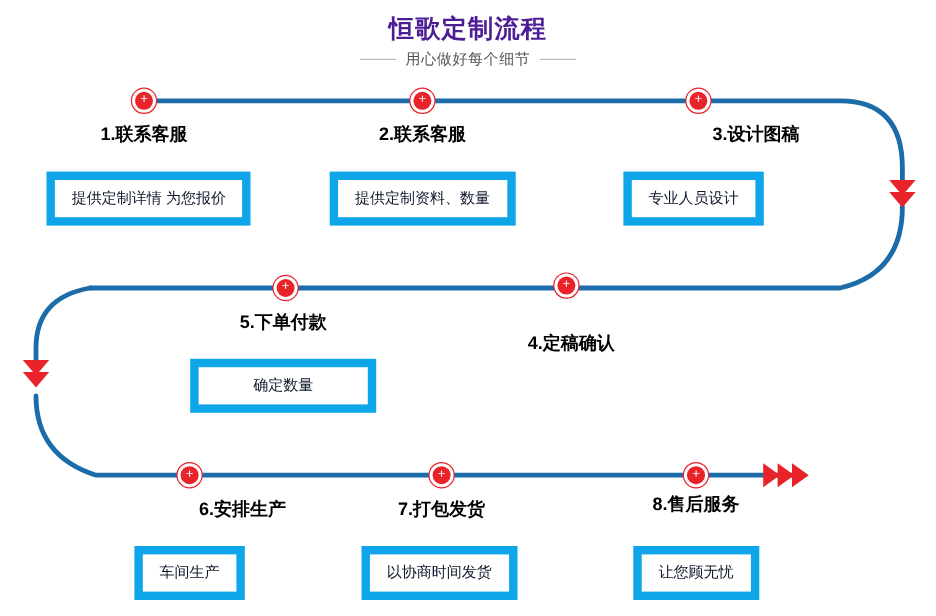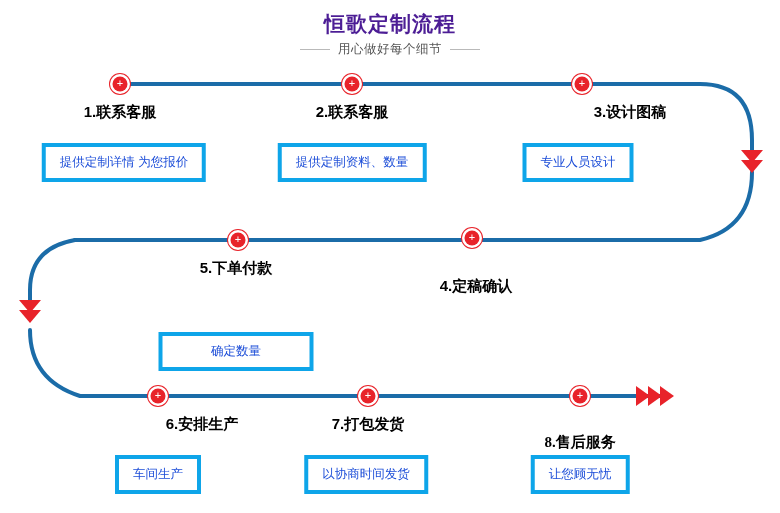--- a/index.html
+++ b/index.html
@@ -80,24 +80,24 @@
     position: absolute;
     transform: translateX(-50%);
     font-size: 15px;
     font-weight: bold;
     color: #000000;
     white-space: nowrap;
   }
   .step-box {
     position: absolute;
     transform: translateX(-50%);
-    border: 4px solid #0ea5e9;
+    border: 7px solid #0ea5e9;
     background: #ffffff;
     font-size: 12.5px;
-    color: #1d4ed8;
+    color: #0f172a;
     padding: 7px 14px;
     white-space: nowrap;
     text-align: center;
     box-sizing: border-box;
   }
 </style>
 </head>
 <body>
 
 <div id="stage">
@@ -155,33 +155,33 @@
   <div class="node" style="left:238px; top:240px;">
     <span class="plus">+</span>
   </div>
   <div class="node" style="left:472px; top:238px;">
     <span class="plus">+</span>
   </div>
 
   <div class="step-label" style="left:236px; top:259px;">5.下单付款</div>
   <div class="step-label" style="left:476px; top:257px;margin-top:20px;">4.定稿确认</div>
 
-  <div class="step-box" style="left:236px; top:299px; min-width:155px;margin-top:33px;">确定数量</div>
+  <div class="step-box" style="left:236px; top:299px; min-width:155px;">确定数量</div>
 
   <div class="node" style="left:158px; top:396px;">
     <span class="plus">+</span>
   </div>
   <div class="node" style="left:368px; top:396px;">
     <span class="plus">+</span>
   </div>
   <div class="node" style="left:580px; top:396px;">
     <span class="plus">+</span>
   </div>
 
   <div class="step-label" style="left:158px; top:415px;margin-left:44px;">6.安排生产</div>
   <div class="step-label" style="left:368px; top:415px;">7.打包发货</div>
-  <div class="step-label" style="left:580px; top:433px;font-family:Liberation Serif, serif;">8.售后服务</div>
+  <div class="step-label" style="left:580px; top:411px;">8.售后服务</div>
 
   <div class="step-box" style="left:158px; top:455px;">车间生产</div>
   <div class="step-box" style="left:366px; top:455px;">以协商时间发货</div>
   <div class="step-box" style="left:580px; top:455px;">让您顾无忧</div>
 
 </div>
 
 </body></html>

